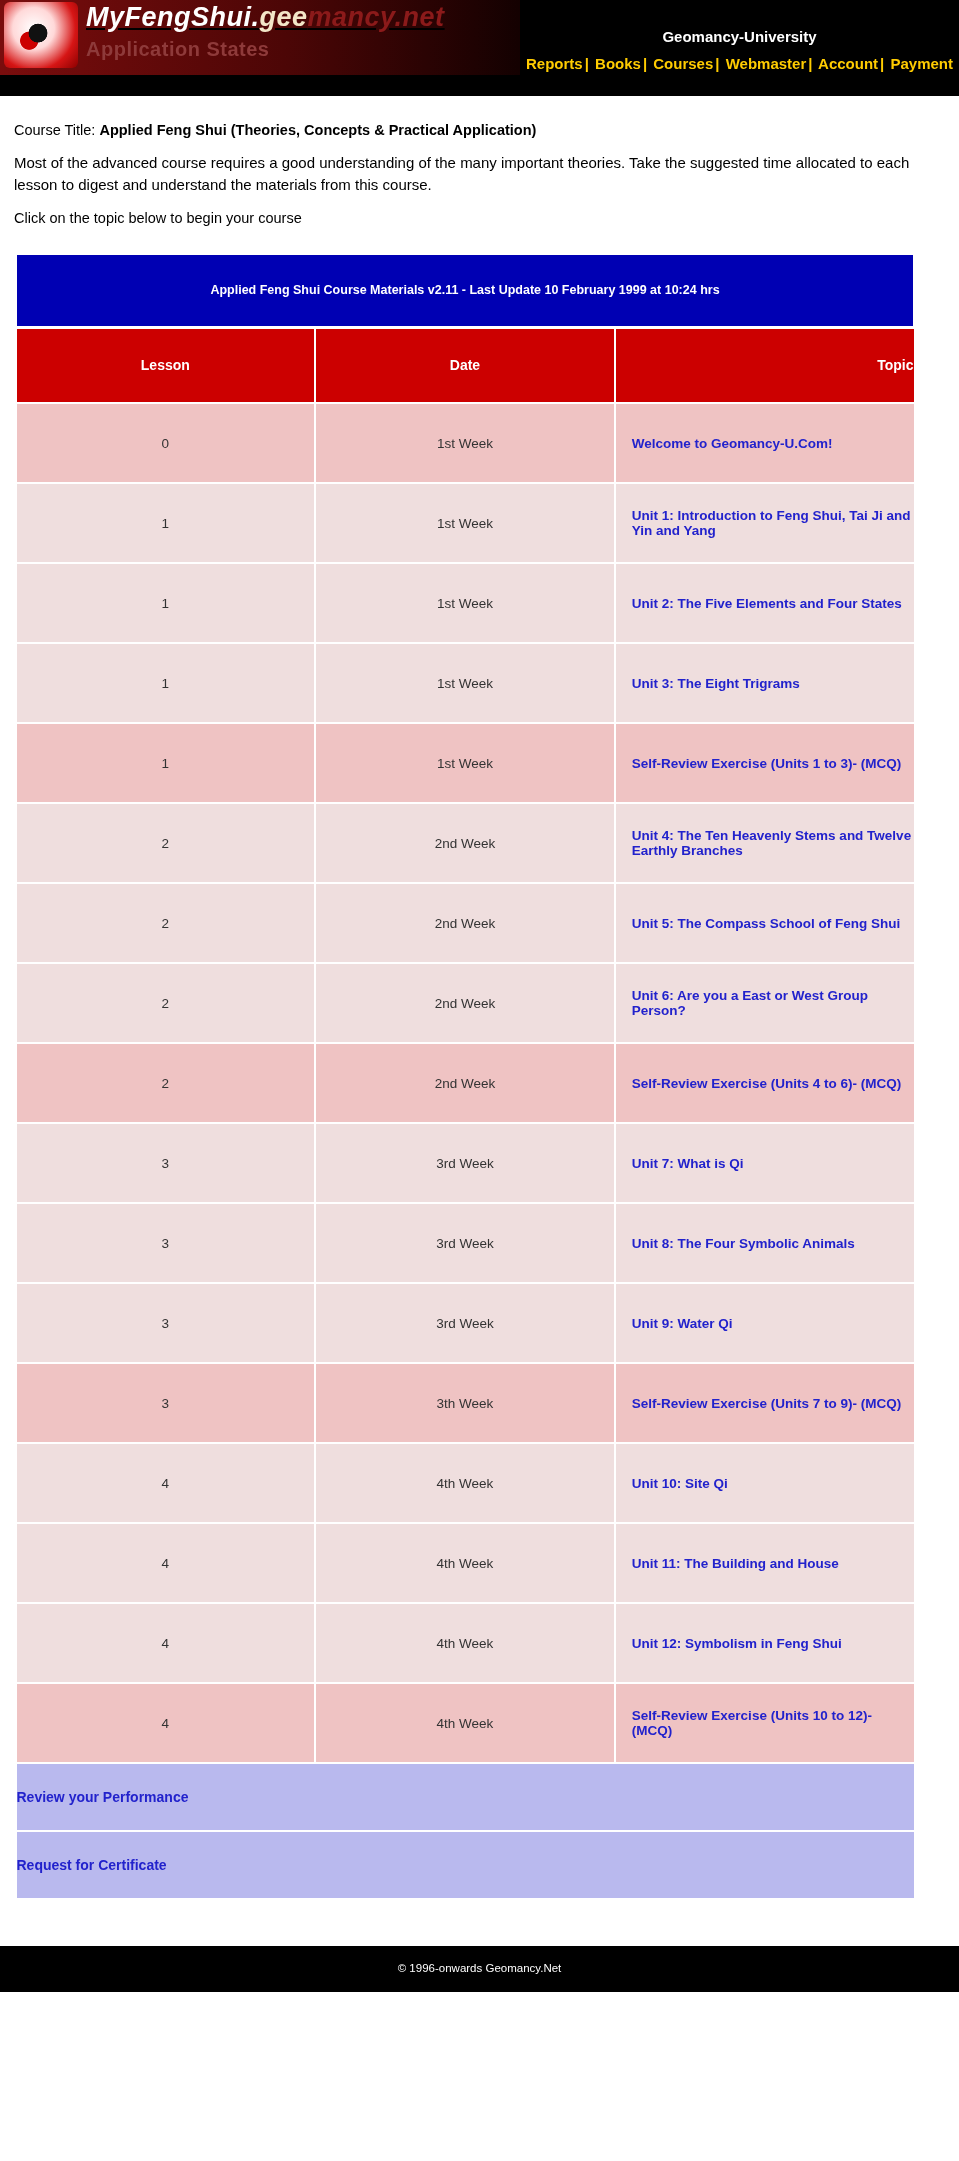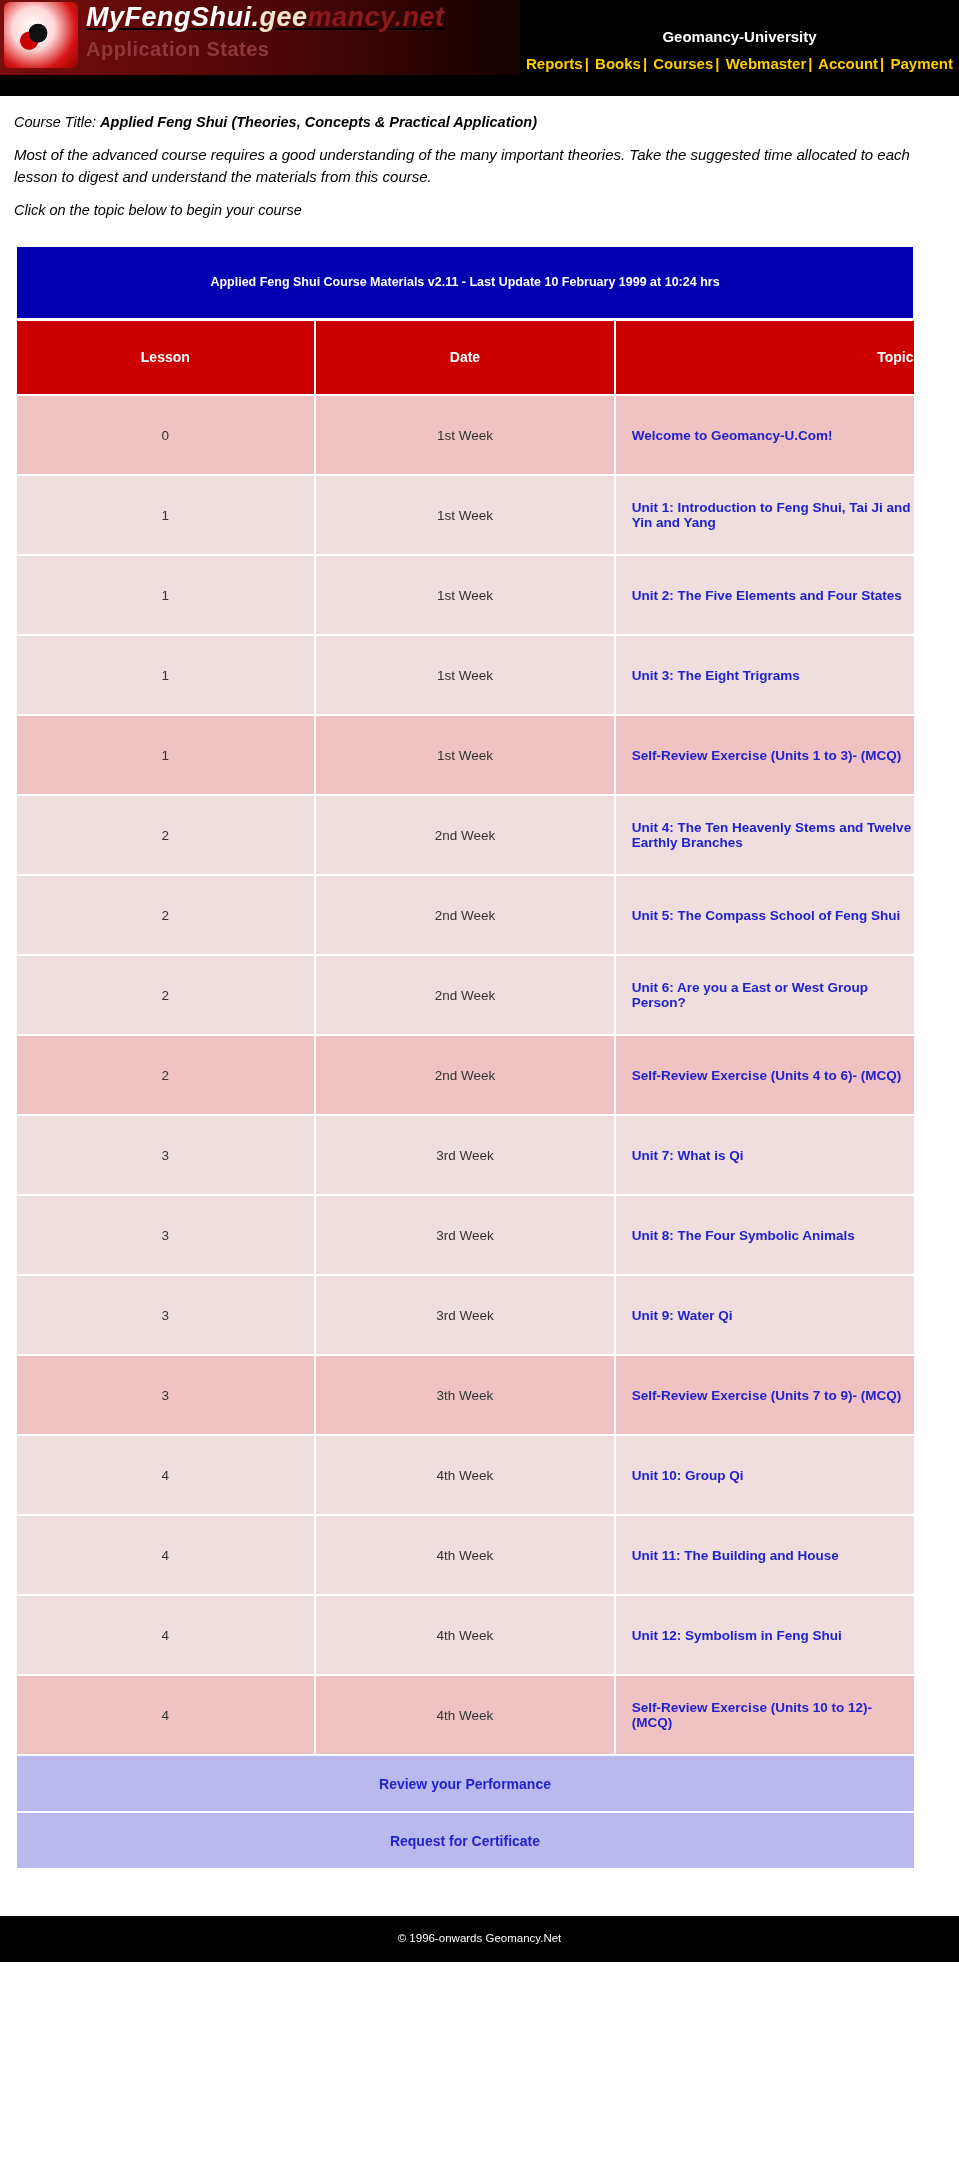--- a/index.html
+++ b/index.html
@@ -92,22 +92,21 @@
     white-space: nowrap;
   }
   .nav-links a {
     color: #ffcc00;
     text-decoration: none;
   }
   .nav-sep { color: #ffcc00; padding: 0 2px; }
 
   
   .content {
-    padding: 18px 14px 0 14px;
-    font-style: italic;
+    padding: 26px 14px 0 14px;
   }
   .course-title-line {
     font-size: 14.5px;
     color: #000;
     margin-bottom: 14px;
   }
   .course-title-line .label { font-weight: normal; }
   .course-title-line .value { font-weight: bold; }
   .intro-text {
     font-size: 15px;
@@ -168,23 +167,23 @@
     color: #2222cc;
     font-weight: bold;
     font-size: 13.5px;
     text-decoration: none;
   }
   .row-light td { background: #efdede; }
   .row-dark td { background: #efc3c3; }
 
   .action-row td {
     background: #b9b9ee;
-    height: 57px;
+    height: 68px;
     vertical-align: middle;
-    text-align: center;
+    text-align: left;
     border: 2px solid #ffffff;
   }
   .action-row td a {
     color: #2222cc;
     font-weight: bold;
     font-size: 14px;
     text-decoration: none;
   }
 
   
@@ -301,21 +300,21 @@
         <td class="c-topic"><a href="#">Unit 9: Water Qi</a></td>
       </tr>
       <tr class="data-row row-dark">
         <td class="c-lesson">3</td>
         <td class="c-date">3th Week</td>
         <td class="c-topic"><a href="#">Self-Review Exercise (Units 7 to 9)- (MCQ)</a></td>
       </tr>
       <tr class="data-row row-light">
         <td class="c-lesson">4</td>
         <td class="c-date">4th Week</td>
-        <td class="c-topic"><a href="#">Unit 10: Group Qi</a></td>
+        <td class="c-topic"><a href="#">Unit 10: Site Qi</a></td>
       </tr>
       <tr class="data-row row-light">
         <td class="c-lesson">4</td>
         <td class="c-date">4th Week</td>
         <td class="c-topic"><a href="#">Unit 11: The Building and House</a></td>
       </tr>
       <tr class="data-row row-light">
         <td class="c-lesson">4</td>
         <td class="c-date">4th Week</td>
         <td class="c-topic"><a href="#">Unit 12: Symbolism in Feng Shui</a></td>

